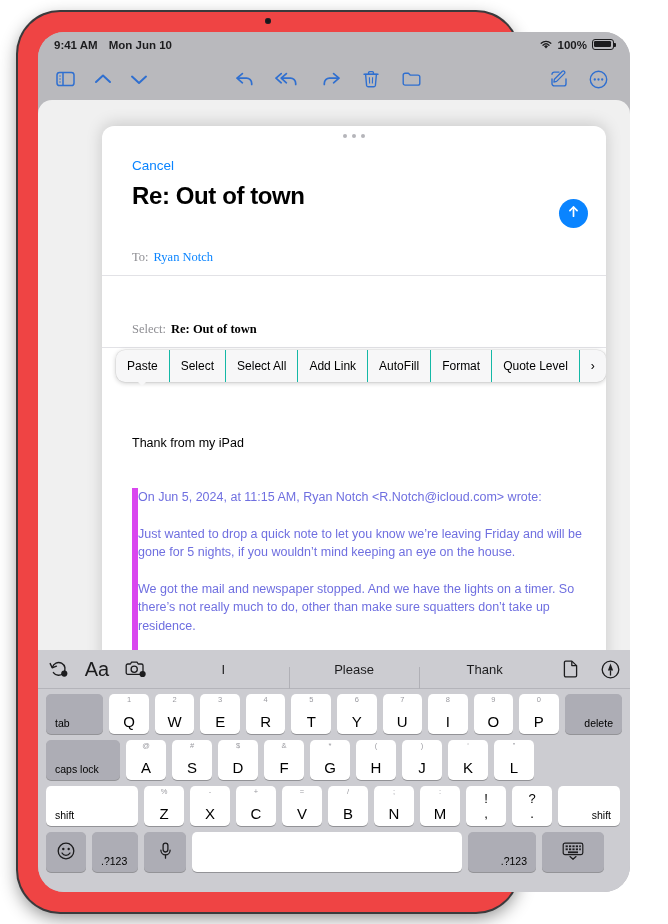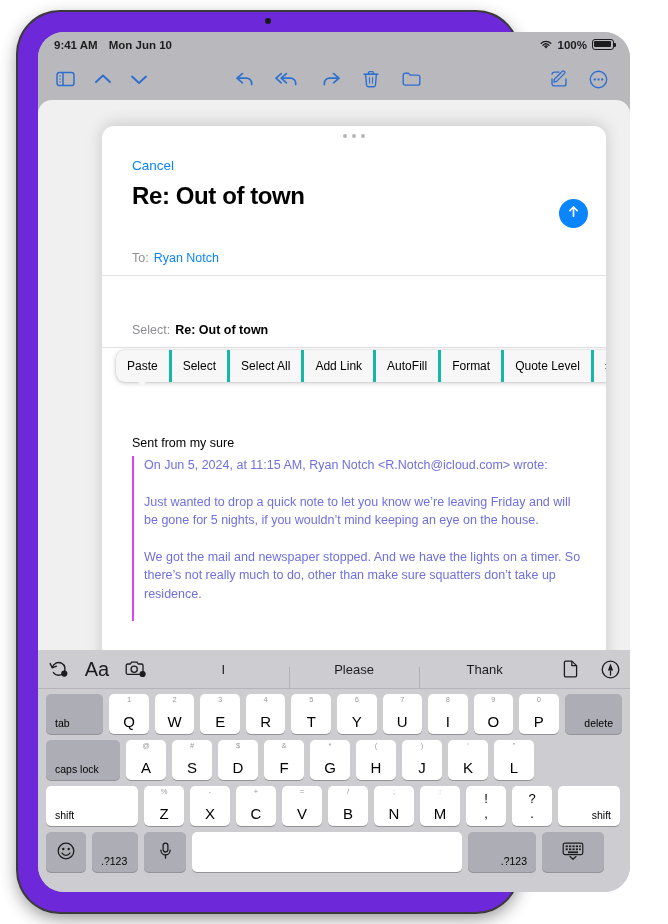--- a/index.html
+++ b/index.html
@@ -15,21 +15,21 @@
     overflow: hidden;
   }
 
   
   #device {
     position: absolute;
     left: 18px;
     top: 12px;
     width: 500px;
     height: 900px;
-    background: #6d28d9;
+    background: #ef4444;
     border-radius: 42px;
     box-shadow: 0 0 0 2px #3a3a3c, 0 6px 18px rgba(0,0,0,.45);
   }
   #screen {
     position: absolute;
     left: 20px;
     top: 20px;
     width: 592px;
     height: 860px;
     border-radius: 26px;
@@ -170,20 +170,21 @@
     position: absolute;
     left: 0;
     width: 504px;
     height: 36px;
     box-sizing: border-box;
     border-bottom: 1px solid #e2e2e6;
     display: flex;
     align-items: center;
     padding-left: 30px;
     font-size: 12.5px;
+    font-family: Liberation Serif, serif;
   }
   .field-label { color: #8e8e93; }
   .field-value { color: #000; margin-left: 5px; }
   .field-value.link { color: #0a84ff; }
   .field-value.muted { color: #767679; }
   .field-value.bold { font-weight: bold; }
 
   
   #body-area {
     position: absolute;
@@ -192,24 +193,24 @@
     overflow: hidden;
   }
   #sig {
     position: absolute;
     left: 30px; top: 0px;
     font-size: 12.5px;
     color: #000;
   }
   #quote {
     position: absolute;
-    left: 30px; top: 20px;
+    left: 30px; top: 52px;
     width: 455px;
-    border-left: 2px solid #d946ef;
-    padding-left: 10px;
+    border-left: 6px solid #d946ef;
+    padding-left: 0;
     box-sizing: border-box;
   }
   #quote p {
     margin: 0 0 18px 0;
     font-size: 12.5px;
     line-height: 18.5px;
     color: #6f6fe0;
   }
 
   
@@ -223,21 +224,21 @@
     display: flex;
     align-items: stretch;
     z-index: 6;
   }
   .em-item {
     display: flex;
     align-items: center;
     padding: 0 11px;
     font-size: 12px;
     color: #000;
-    border-right: 3px solid #14b8a6;
+    border-right: 1px solid #14b8a6;
     white-space: nowrap;
   }
   .em-item:last-child { border-right: none; }
   .em-chevron {
     display: flex; align-items: center; justify-content: center;
     width: 26px;
     font-size: 12px; color: #000;
   }
   #edit-menu-tail {
     position: absolute;
@@ -461,21 +462,21 @@
         <div class="em-item">Select All</div>
         <div class="em-item">Add Link</div>
         <div class="em-item">AutoFill</div>
         <div class="em-item">Format</div>
         <div class="em-item">Quote Level</div>
         <div class="em-chevron">›</div>
       </div>
       <div id="edit-menu-tail"></div>
 
       <div id="body-area">
-        <div id="sig">Sent from my sure</div>
+        <div id="sig">Thank from my iPad</div>
         <div id="quote">
           <p>On Jun 5, 2024, at 11:15 AM, Ryan Notch &lt;R.Notch@icloud.com&gt; wrote:</p>
           <p>Just wanted to drop a quick note to let you know we’re leaving Friday and will be gone for 5 nights, if you wouldn’t mind keeping an eye on the house.</p>
           <p>We got the mail and newspaper stopped. And we have the lights on a timer. So there’s not really much to do, other than make sure squatters don’t take up residence.</p>
 
         </div>
       </div>
     </div>
 
     <div id="keyboard">

